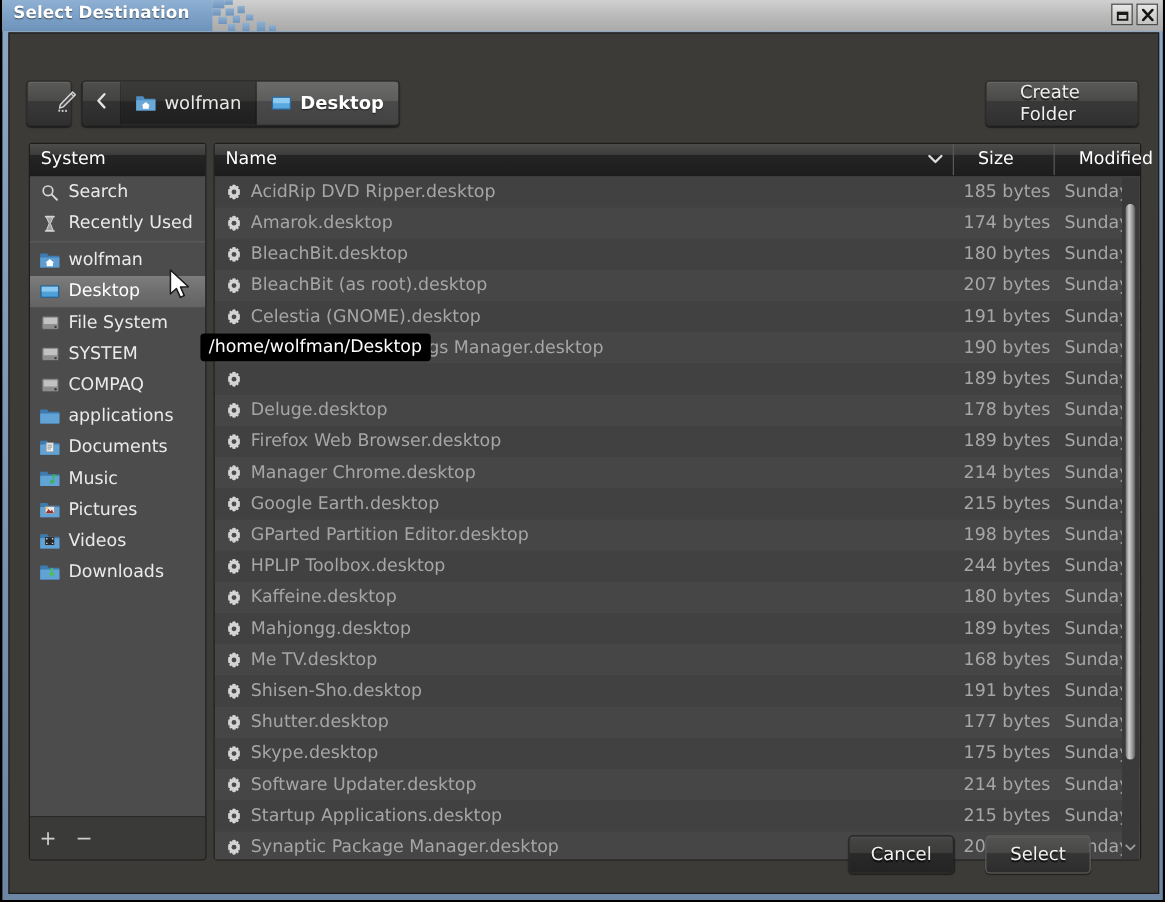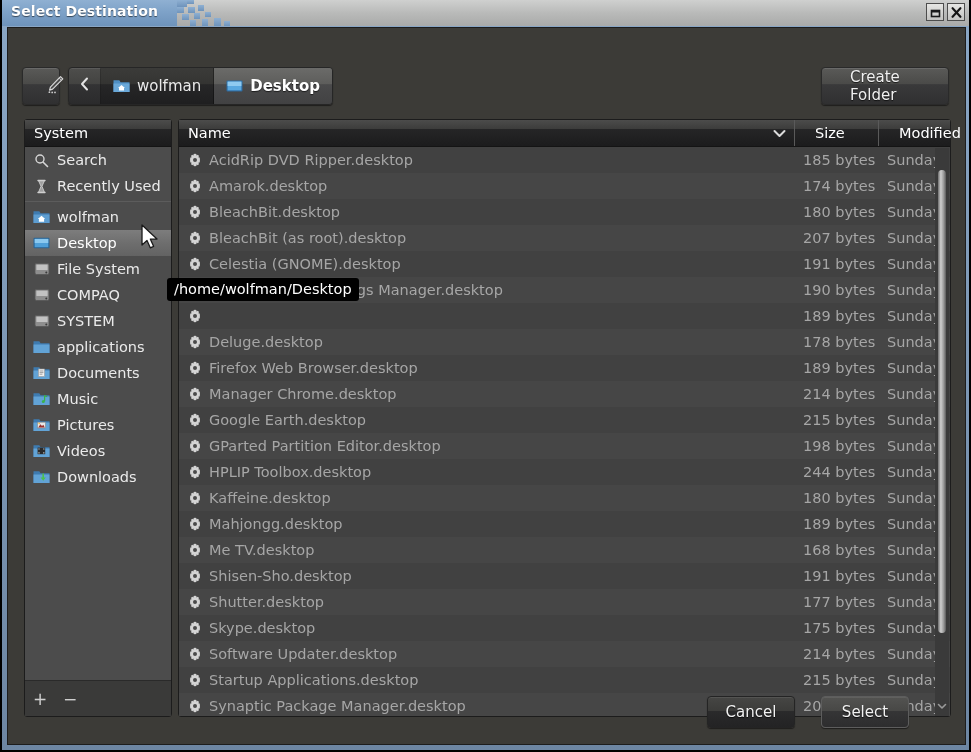--- a/index.html
+++ b/index.html
@@ -471,31 +471,31 @@
               <span>File System</span>
             </div>
             <div class="place-row">
               <span class="place-ico">
                 <svg width="16" height="14" viewBox="0 0 16 14">
                   <rect x="1" y="1.5" width="14" height="11" rx="1.4" fill="#8e8e8e" stroke="#555" stroke-width="0.8"></rect>
                   <rect x="2.4" y="2.8" width="11.2" height="5.2" rx="0.6" fill="#c2c2c2"></rect>
                   <circle cx="12.3" cy="10.4" r="1" fill="#3a3a3a"></circle>
                 </svg>
               </span>
-              <span>COMPAQ</span>
+              <span>SYSTEM</span>
             </div>
             <div class="place-row">
               <span class="place-ico">
                 <svg width="16" height="14" viewBox="0 0 16 14">
                   <rect x="1" y="1.5" width="14" height="11" rx="1.4" fill="#8e8e8e" stroke="#555" stroke-width="0.8"></rect>
                   <rect x="2.4" y="2.8" width="11.2" height="5.2" rx="0.6" fill="#c2c2c2"></rect>
                   <circle cx="12.3" cy="10.4" r="1" fill="#3a3a3a"></circle>
                 </svg>
               </span>
-              <span>SYSTEM</span>
+              <span>COMPAQ</span>
             </div>
             <div class="place-row">
               <span class="place-ico">
                 <svg width="17" height="14" viewBox="0 0 17 14">
                   <path d="M0.5 3.2 L0.5 13 L16.5 13 L16.5 3.2 L7.6 3.2 L6.3 1.2 L0.5 1.2 Z" fill="#3e7bb0"></path>
                   <path d="M0.5 4.5 L16.5 4.5 L16.5 13 L0.5 13 Z" fill="#62a3d6"></path>
                 </svg>
               </span>
               <span>applications</span>
             </div>

